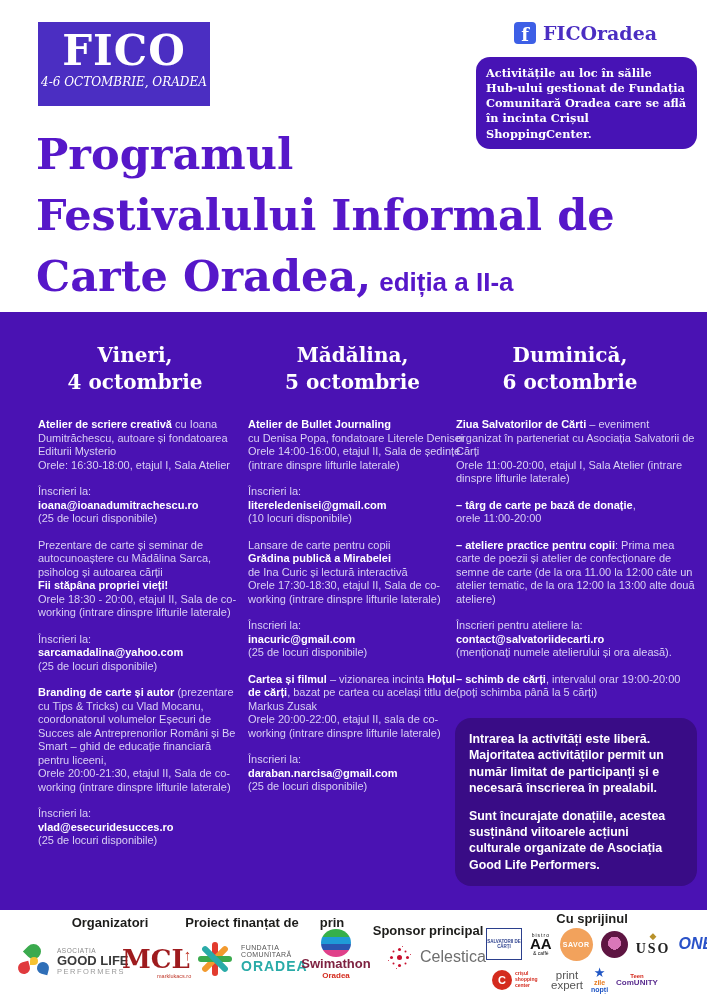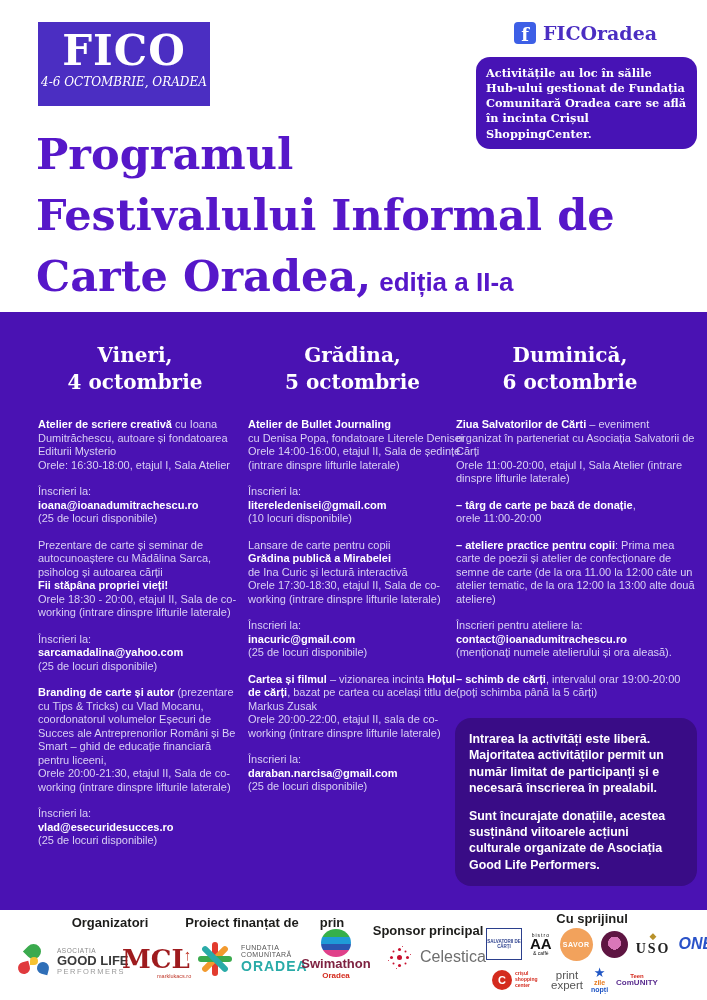--- a/index.html
+++ b/index.html
@@ -135,21 +135,21 @@
     <div>Festivalului Informal de</div>
     <div><span>Carte Oradea,</span><span class="title-suffix">ediția a II-a</span></div>
   </div>
 
   <div class="program">
     <div class="day-head dh1">
       <div>Vineri,</div>
       <div>4 octombrie</div>
     </div>
     <div class="day-head dh2">
-      <div>Grădina,</div>
+      <div>Mădălina,</div>
       <div>5 octombrie</div>
     </div>
     <div class="day-head dh3">
       <div>Duminică,</div>
       <div>6 octombrie</div>
     </div>
 
     <div class="col col1">
         <p class="para"><b>Atelier de scriere creativă </b><span>cu Ioana Dumitrăchescu, autoare și fondatoarea Editurii Mysterio</span></p>
         <p class="para"><span>Orele: 16:30-18:00, etajul I, Sala Atelier</span></p>
@@ -188,21 +188,21 @@
         <p class="para"><b>daraban.narcisa@gmail.com</b></p>
         <p class="para"><span>(25 de locuri disponibile)</span></p>
       </div>
     <div class="col col3">
         <p class="para"><b>Ziua Salvatorilor de Cărti </b><span>– eveniment organizat în parteneriat cu Asociația Salvatorii de Cărți</span></p>
         <p class="para"><span>Orele 11:00-20:00, etajul I, Sala Atelier (intrare dinspre lifturile laterale)</span></p>
         <p class="para gap"><b>–  târg de carte pe bază de donație</b><span>,</span></p>
         <p class="para"><span>orele 11:00-20:00</span></p>
         <p class="para gap"><b>– ateliere practice pentru copii</b><span>: Prima mea carte de poezii și atelier de confecționare de semne de carte (de la ora 11.00 la 12:00 câte un atelier tematic, de la ora 12:00 la 13:00 alte două ateliere)</span></p>
         <p class="para gap"><span>Înscrieri pentru ateliere la:</span></p>
-        <p class="para"><b>contact@ioanadumitrachescu.ro</b></p>
+        <p class="para"><b>contact@salvatoriidecarti.ro</b></p>
         <p class="para"><span>(menționați numele atelierului și ora aleasă).</span></p>
         <p class="para gap"><b>– schimb de cărți</b><span>, intervalul orar 19:00-20:00 (poți schimba până la 5 cărți)</span></p>
       </div>
 
     <div class="notice">
       <p>Intrarea la activități este liberă. Majoritatea activităților permit un număr limitat de participanți și e necesară înscrierea în prealabil.</p>
       <p>Sunt încurajate donațiile, acestea susținând viitoarele acțiuni culturale organizate de Asociația Good Life Performers.</p>
     </div>
   </div>
 

